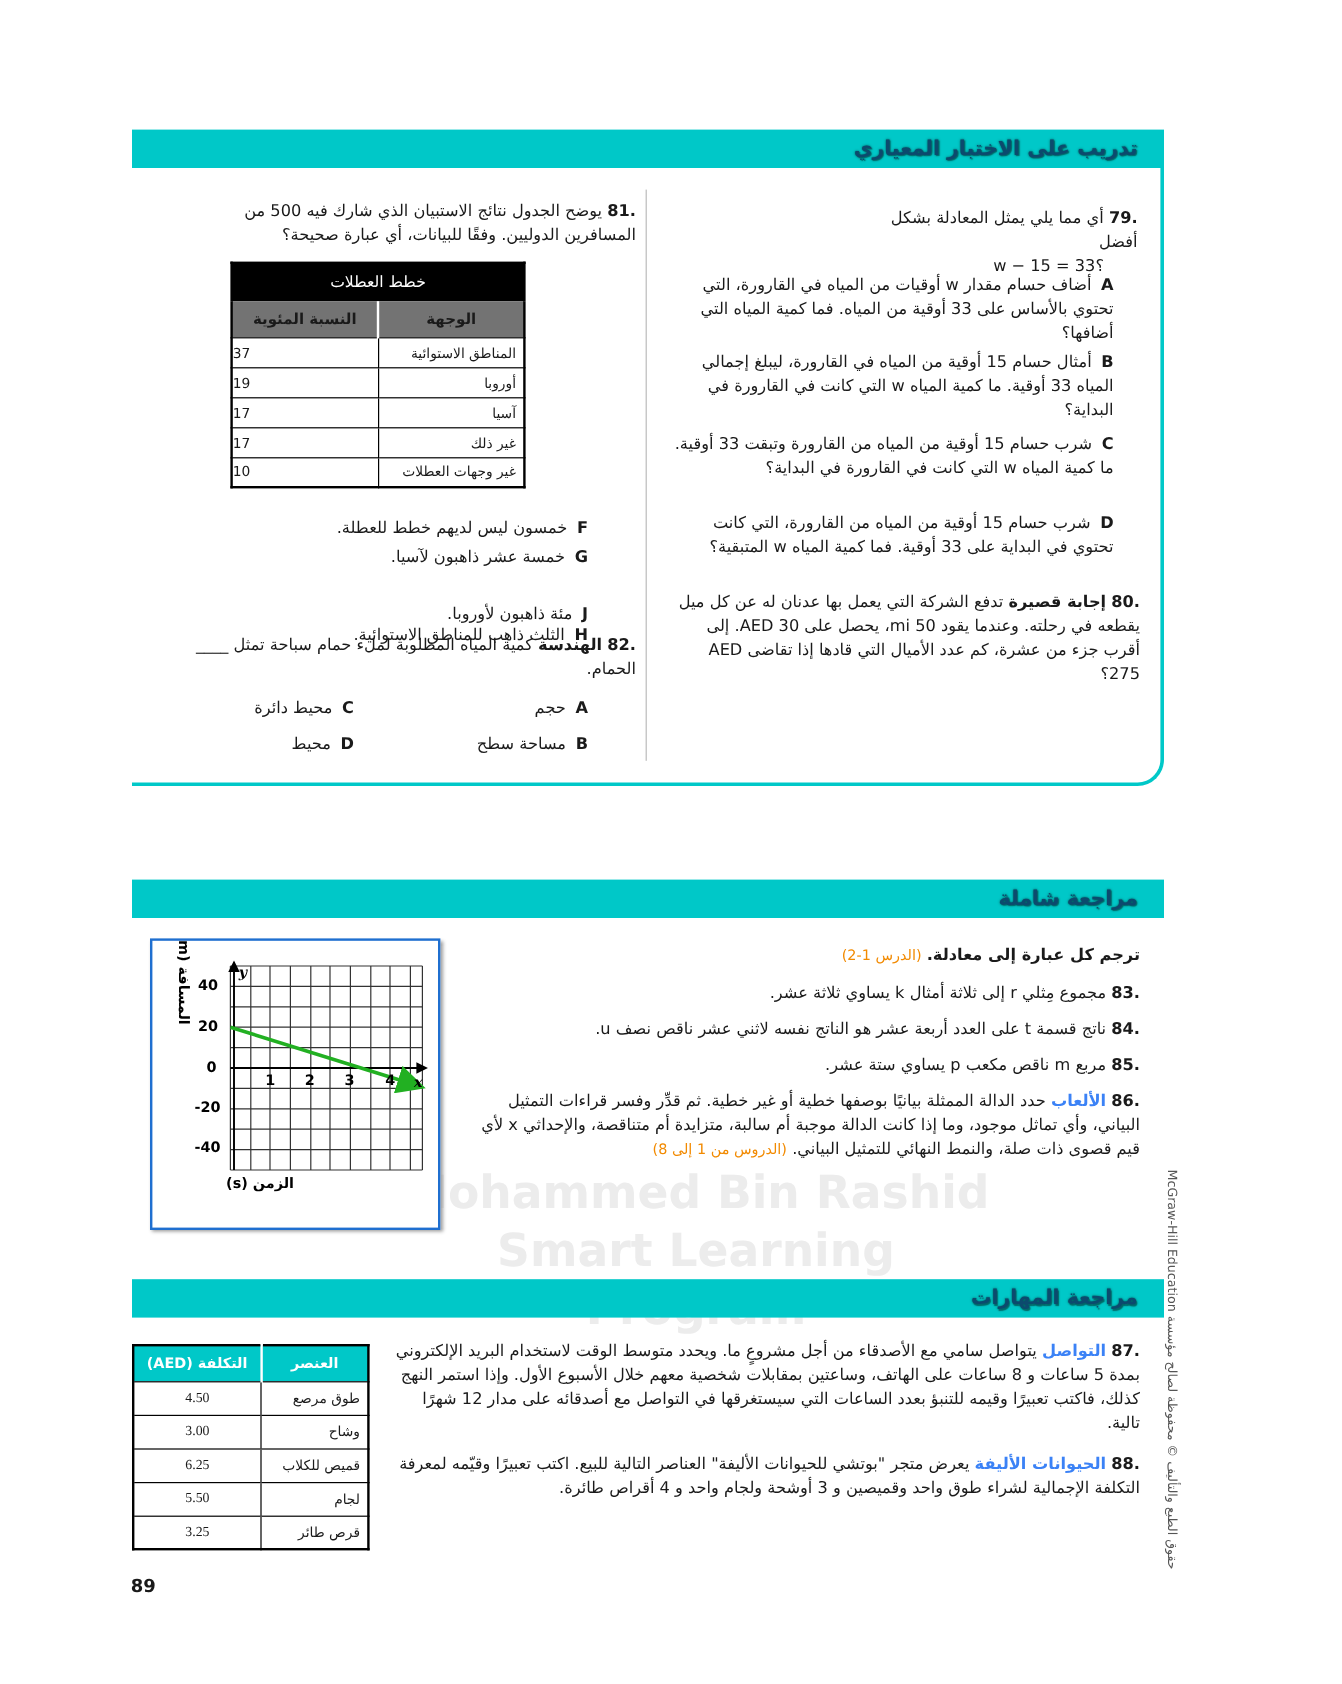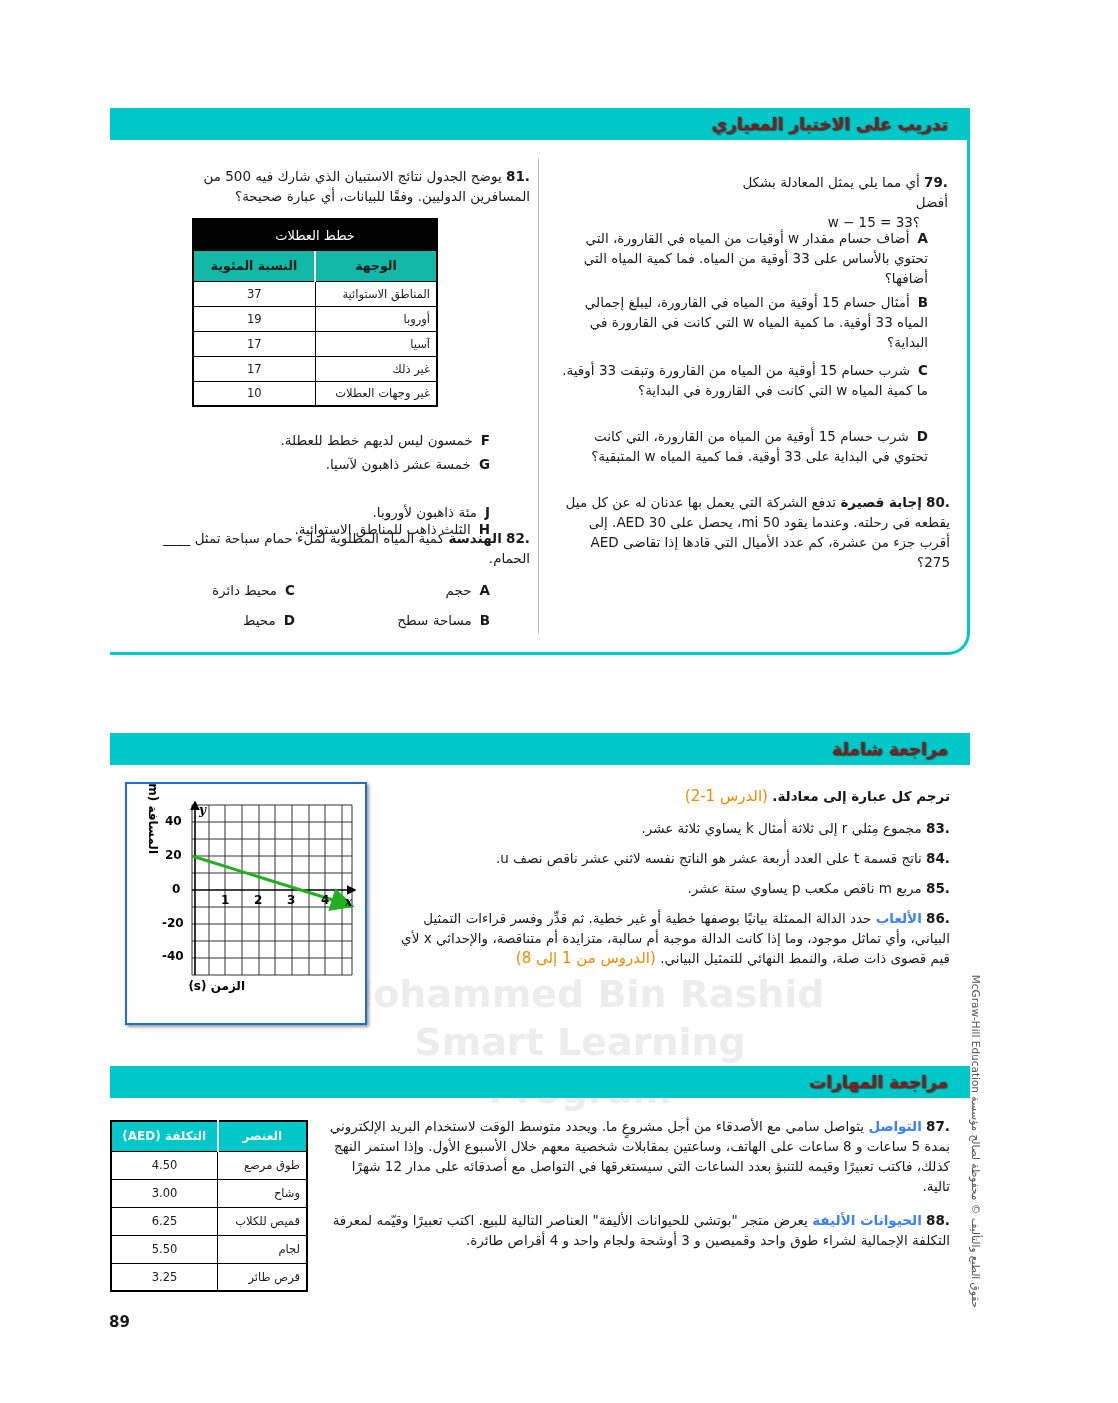--- a/index.html
+++ b/index.html
@@ -1,50 +1,50 @@
 <!DOCTYPE html>
 <html><head>
 <meta charset="utf-8">
 <style>
   * { box-sizing: border-box; margin: 0; padding: 0; }
   html, body { width: 1118px; height: 1403px; background: #ffffff; overflow: hidden; }
   body { position: relative; font-family: "DejaVu Sans", sans-serif; color: #1a1a1a; font-size: 13.5px; }
   .banner {
     position: absolute; left: 110px; width: 860px; height: 32px; background: #00c8c8;
-    color: #7f1d1d; font-weight: bold; font-size: 17px; padding-right: 22px; line-height: 32px;
+    color: #0c4a6e; font-weight: bold; font-size: 17px; padding-right: 22px; line-height: 32px;
     text-shadow: 1px 1px 1px #066, 0 0 2px #055; direction: rtl; text-align: right;
   }
   .banner-top { top: 108px; }
   .banner-review { top: 733px; }
   .banner-skills { top: 1066px; }
   .frame-top {
     position: absolute; left: 110px; top: 140px; width: 860px; height: 515px;
     border-right: 3px solid #00c8c8; border-bottom: 3px solid #00c8c8; border-bottom-right-radius: 22px;
   }
   .col-divider { position: absolute; left: 538px; top: 158px; width: 1px; height: 476px; background: #bbb; }
   .qnum { font-weight: bold; direction: ltr; unicode-bidi: isolate; }
   .q { position: absolute; line-height: 20px; direction: rtl; text-align: right; }
   .opt { position: absolute; line-height: 20px; direction: rtl; text-align: right; }
   .opt .letter { font-weight: bold; margin-left: 8px; }
   .bold { font-weight: bold; }
   .cyan-word { color: #3b82f6; font-weight: bold; }
-  .orange { color: #f28a00; font-size: 15px; }
+  .orange { color: #f28a00; font-size: 12px; }
   table.vac { position: absolute; left: 192px; top: 218px; width: 246px; border-collapse: collapse; border: 2px solid #000; direction: rtl; font-size: 11.5px; }
   table.vac th.cap { background: #000; color: #fff; height: 32px; font-size: 13px; font-weight: normal; }
-  table.vac th.hd { background: #14b8a6; height: 30px; font-weight: bold; font-size: 12.5px; border-bottom: 1px solid #000; }
+  table.vac th.hd { background: #737373; height: 30px; font-weight: bold; font-size: 12.5px; border-bottom: 1px solid #000; }
   table.vac th.hd + th.hd { border-right: 2px solid #fff; }
   table.vac td { height: 25px; border-top: 1px solid #000; }
   table.vac td.name { text-align: right; padding-right: 6px; border-left: 1px solid #000; width: 50%; }
-  table.vac td.val { text-align: center; }
+  table.vac td.val { text-align: left; }
   table.cost { position: absolute; left: 110px; top: 1120px; width: 198px; border-collapse: collapse; border: 2px solid #000; direction: rtl; font-size: 11.5px; }
   table.cost th { background: #00c8c8; color: #fff; height: 30px; font-weight: bold; font-size: 12px; border-bottom: 1px solid #000; }
   table.cost th + th { border-right: 2px solid #fff; }
   table.cost td { height: 28px; border-top: 1px solid #000; }
   table.cost td.name { text-align: right; padding-right: 6px; border-left: 1px solid #000; }
-  table.cost td.val { text-align: center; }
+  table.cost td.val { text-align: center; font-family: Liberation Serif, serif; }
   .graph-box { position: absolute; left: 125px; top: 782px; width: 242px; height: 243px; border: 2px solid #1f6fd0; box-shadow: 2px 2px 3px #999; background: #fff; }
   .graph-title { height: 30px; background: linear-gradient(#1565c0, #2bb5a0); color: #fff; font-weight: bold; font-size: 14px; text-align: center; line-height: 30px; text-shadow: 1px 1px 1px #033; direction: rtl; }
   .side-credit { position: absolute; left: 982px; top: 948px; width: 360px; height: 18px; transform-origin: 0 0; transform: rotate(90deg); font-size: 10.5px; color: #555; white-space: nowrap; direction: rtl; }
   .page-num { position: absolute; left: 109px; top: 1313px; font-weight: bold; font-size: 15px; }
   .watermark { position: absolute; left: 330px; top: 970px; width: 500px; text-align: center; color: #ececec; font-size: 38px; font-weight: bold; line-height: 48px; z-index: 0; }
   .content { position: relative; z-index: 1; }
 </style>
 </head>
 <body>
 

